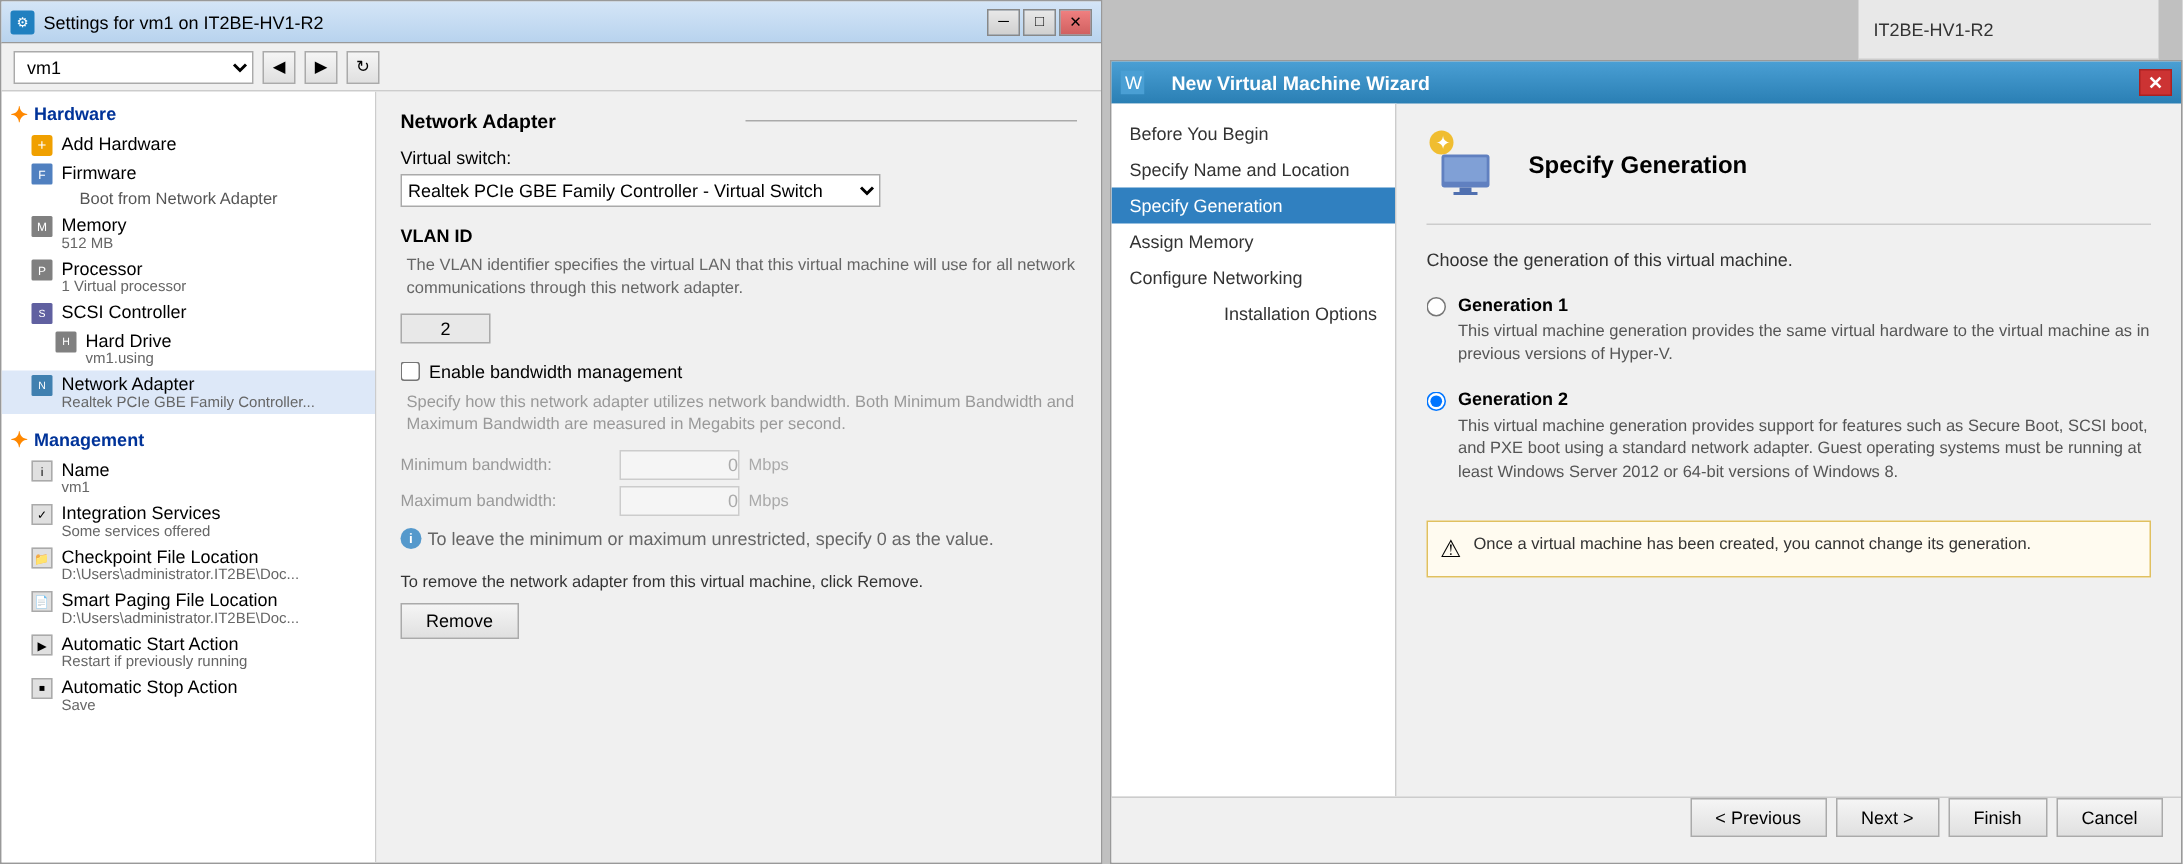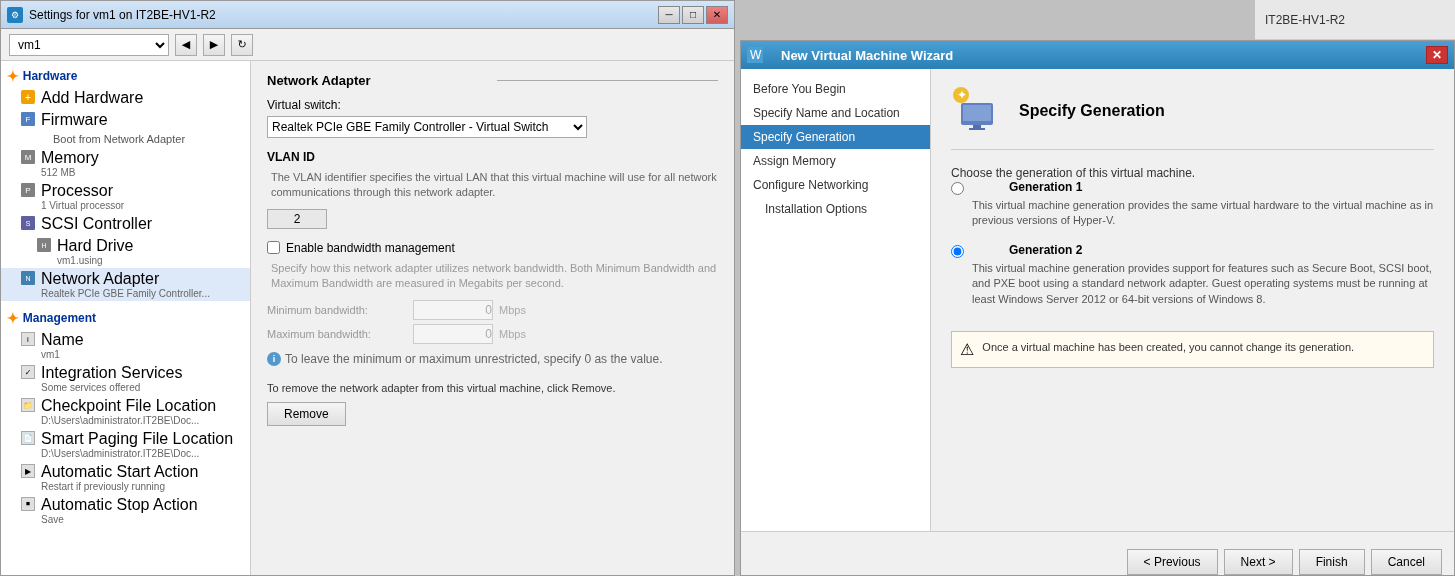--- a/index.html
+++ b/index.html
@@ -98,21 +98,21 @@
       cursor: pointer;
       gap: 6px;
     }
     .sidebar-item.selected { background: #dde8f8; }
     .sidebar-item-icon {
       width: 16px; height: 16px;
       flex-shrink: 0;
       margin-top: 1px;
     }
     .sidebar-item-text { display: flex; flex-direction: column; }
-    .sidebar-item-label { font-size: 16px; color: #000; }
+    .sidebar-item-label { font-size: 12px; color: #000; }
     .sidebar-item-sub { font-size: 10px; color: #666; }
     .sidebar-indent { padding-left: 36px; }
     .sidebar-indent2 { padding-left: 52px; }
 
     
     .settings-panel {
       flex: 1;
       padding: 12px 16px;
       overflow-y: auto;
       background: #f0f0f0;
@@ -238,45 +238,45 @@
       gap: 16px;
       margin-bottom: 16px;
       padding-bottom: 12px;
       border-bottom: 1px solid #ccc;
     }
     .wizard-header-icon {
       width: 52px; height: 52px;
       flex-shrink: 0;
     }
     .wizard-title { font-size: 16px; font-weight: bold; color: #000; }
-    .wizard-intro { font-size: 12px; color: #333; }
+    .wizard-intro { font-size: 12px; color: #333; margin-bottom: 16px; }
 
     .radio-option { display: flex; align-items: flex-start; gap: 8px; margin-bottom: 14px; }
     .radio-input { margin-top: 2px; flex-shrink: 0; }
-    .radio-label { font-size: 12px; font-weight: bold; color: #000; margin-bottom: 4px; margin-left: 37px; }
+    .radio-label { font-size: 12px; font-weight: bold; color: #000; margin-bottom: 4px; }
     .radio-desc { font-size: 11px; color: #555; line-height: 1.4; }
 
     .warning-box {
       display: flex;
       align-items: flex-start;
       gap: 8px;
       margin-top: 10px;
       padding: 8px;
       background: #fffbf0;
       border: 1px solid #e0c060;
     }
     .warning-icon { font-size: 16px; flex-shrink: 0; }
     .warning-text { font-size: 11px; color: #333; line-height: 1.4; }
 
     
     .wizard-footer {
       height: 44px;
       border-top: 1px solid #ccc;
       display: flex;
-      align-items: flex-end;
+      align-items: flex-start;
       justify-content: flex-end;
       padding: 0 12px;
       gap: 6px;
       background: #f0f0f0;
     }
     .wizard-btn {
       padding: 5px 16px;
       border: 1px solid #aaa;
       background: linear-gradient(to bottom, #f5f5f5, #e0e0e0);
       cursor: pointer;
@@ -298,21 +298,21 @@
     }
 
     
     .computer-icon {
       width: 52px; height: 52px;
     }
 
     
     .bg-strip {
       position: absolute;
-      top: 0; right: 0;
+      top: 0; right: 16px;
       width: 200px;
       height: 40px;
       background: #e8e8e8;
       border-bottom: 1px solid #ccc;
       display: flex;
       align-items: center;
       padding: 0 10px;
       font-size: 12px;
       color: #333;
     }
@@ -531,21 +531,21 @@
   </div>
 
   <div class="wizard-body">
 
     <div class="wizard-nav">
       <div class="wizard-nav-item">Before You Begin</div>
       <div class="wizard-nav-item">Specify Name and Location</div>
       <div class="wizard-nav-item active">Specify Generation</div>
       <div class="wizard-nav-item">Assign Memory</div>
       <div class="wizard-nav-item">Configure Networking</div>
-      <div class="wizard-nav-item" style="padding-left:24px;">Installation Options</div>
+      <div class="wizard-nav-item" style="padding-left:24px;text-align:right;">Installation Options</div>
     </div>
 
     <div class="wizard-main">
 
       <div class="wizard-header">
         <div class="wizard-header-icon computer-icon">
           <svg width="52" height="52" viewBox="0 0 52 52">
 
             <circle cx="10" cy="10" r="8" fill="#f0b000" opacity="0.8"></circle>
             <text x="6" y="14" fill="white" font-size="10">✦</text>

